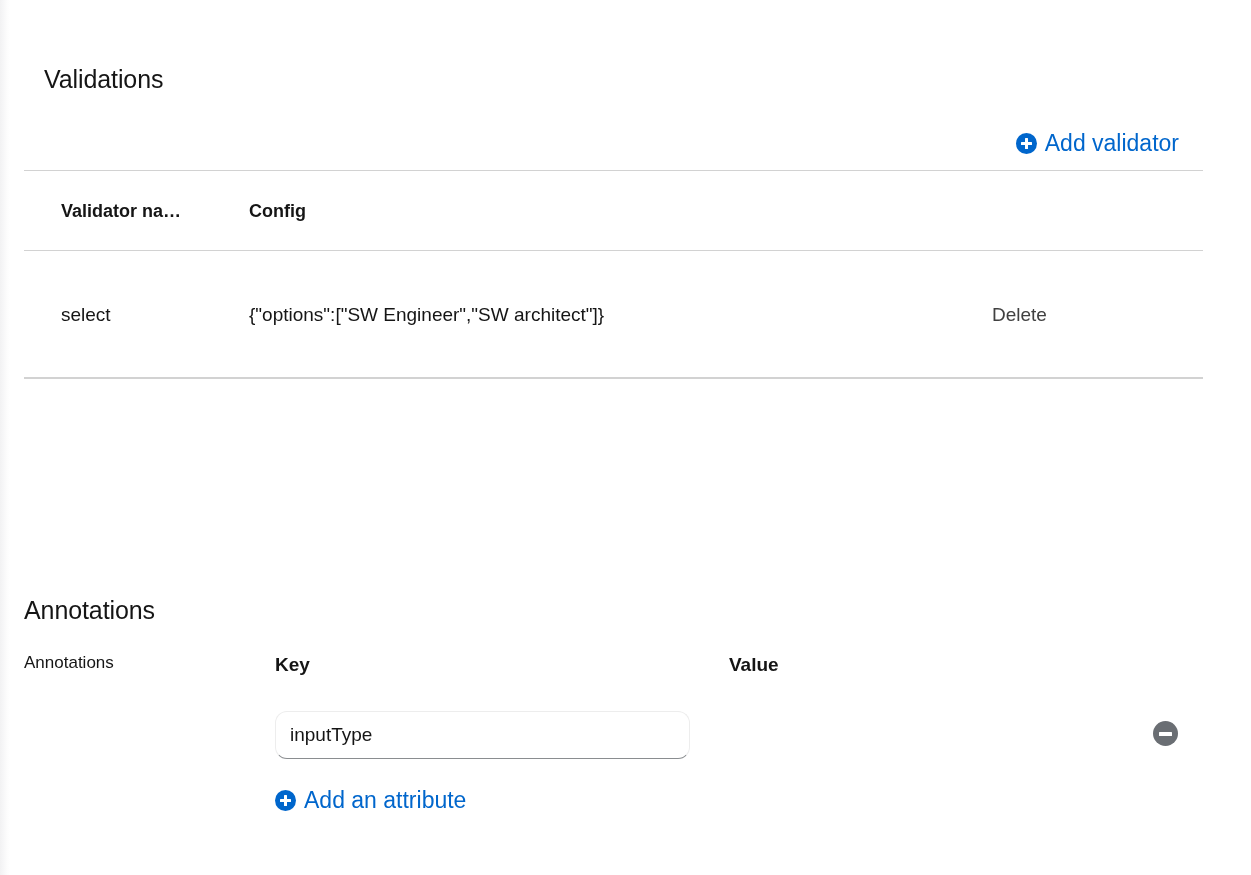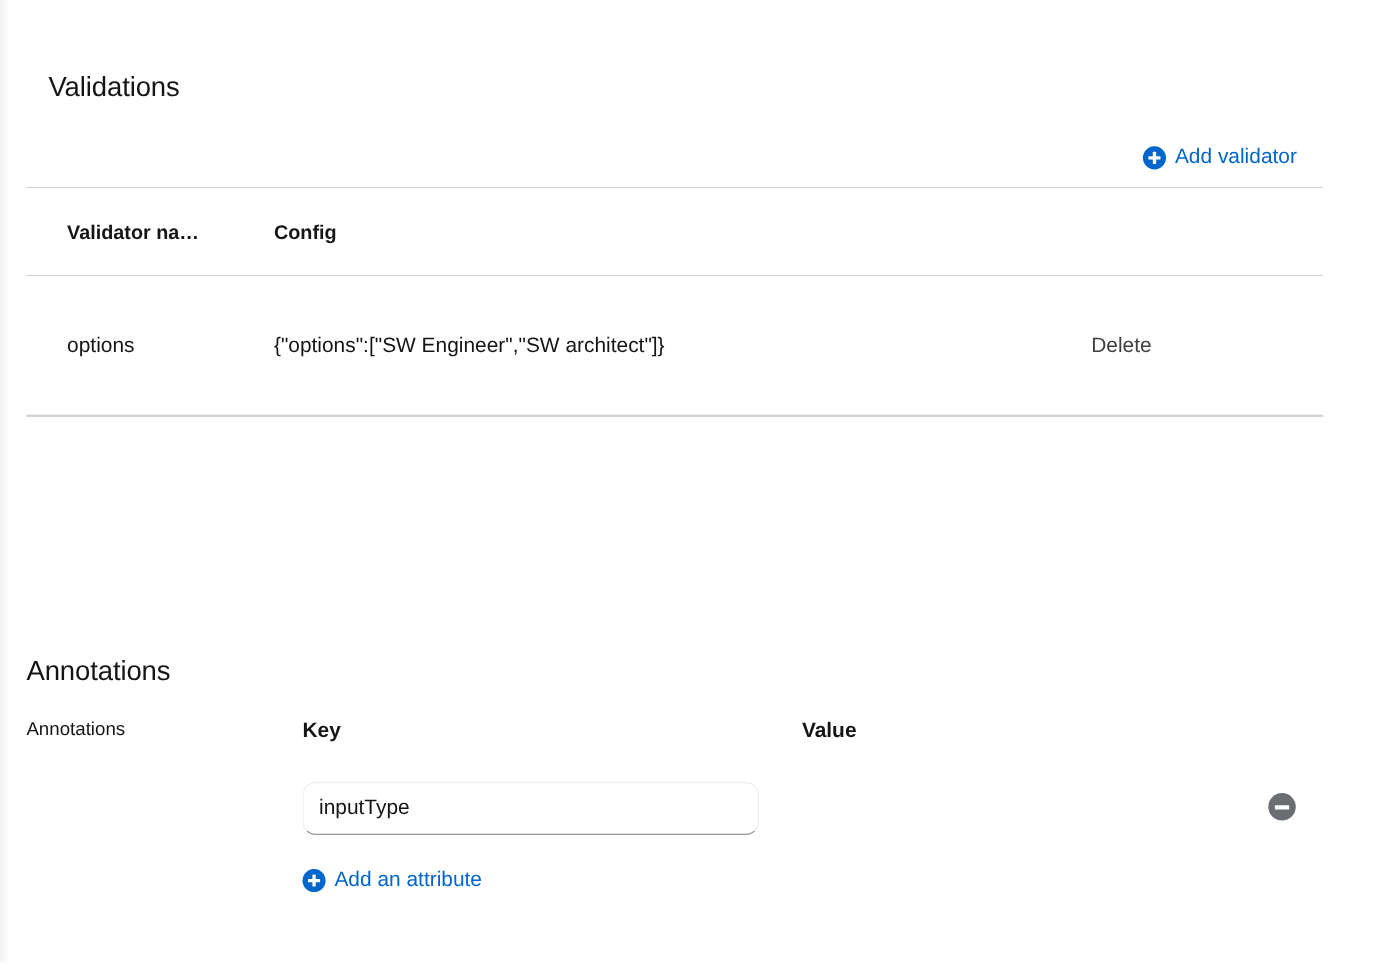--- a/index.html
+++ b/index.html
@@ -46,21 +46,21 @@
   #validations-title { left: 24px; top: 43px; margin-left: 20px; }
   #annotations-title { left: 24px; top: 574px; }
 
   
   .link-btn {
     position: absolute;
     display: inline-flex;
     align-items: center;
     gap: 8px;
     color: #0066cc;
-    font-size: 19px;
+    font-size: 23px;
     line-height: 24px;
     cursor: pointer;
     white-space: nowrap;
     background: none;
     border: none;
     padding: 0;
     font-family: "Liberation Sans", sans-serif;
   }
   #add-validator-link { right: 72px; top: 131px; }
   #add-attribute-link { left: 275px; top: 788px; }
@@ -216,21 +216,21 @@
     <span>Add validator</span>
   </button>
 
   <div class="vtable-border-top"></div>
   <div class="vtable-border-head"></div>
   <div class="vtable-border-bottom"></div>
 
   <div class="th" id="th-validator-name">Validator na…</div>
   <div class="th" id="th-config">Config</div>
 
-  <div class="td" id="td-validator-name">options</div>
+  <div class="td" id="td-validator-name">select</div>
   <div class="td" id="td-config">{"options":["SW Engineer","SW architect"]}</div>
   <button class="row-link" id="delete-link">Delete</button>
 
   <h2 class="section-title" id="annotations-title">Annotations</h2>
 
   <div class="field-label" id="annotations-field-label">Annotations</div>
 
   <div class="col-header" id="key-header">Key</div>
   <div class="col-header" id="value-header">Value</div>
 

